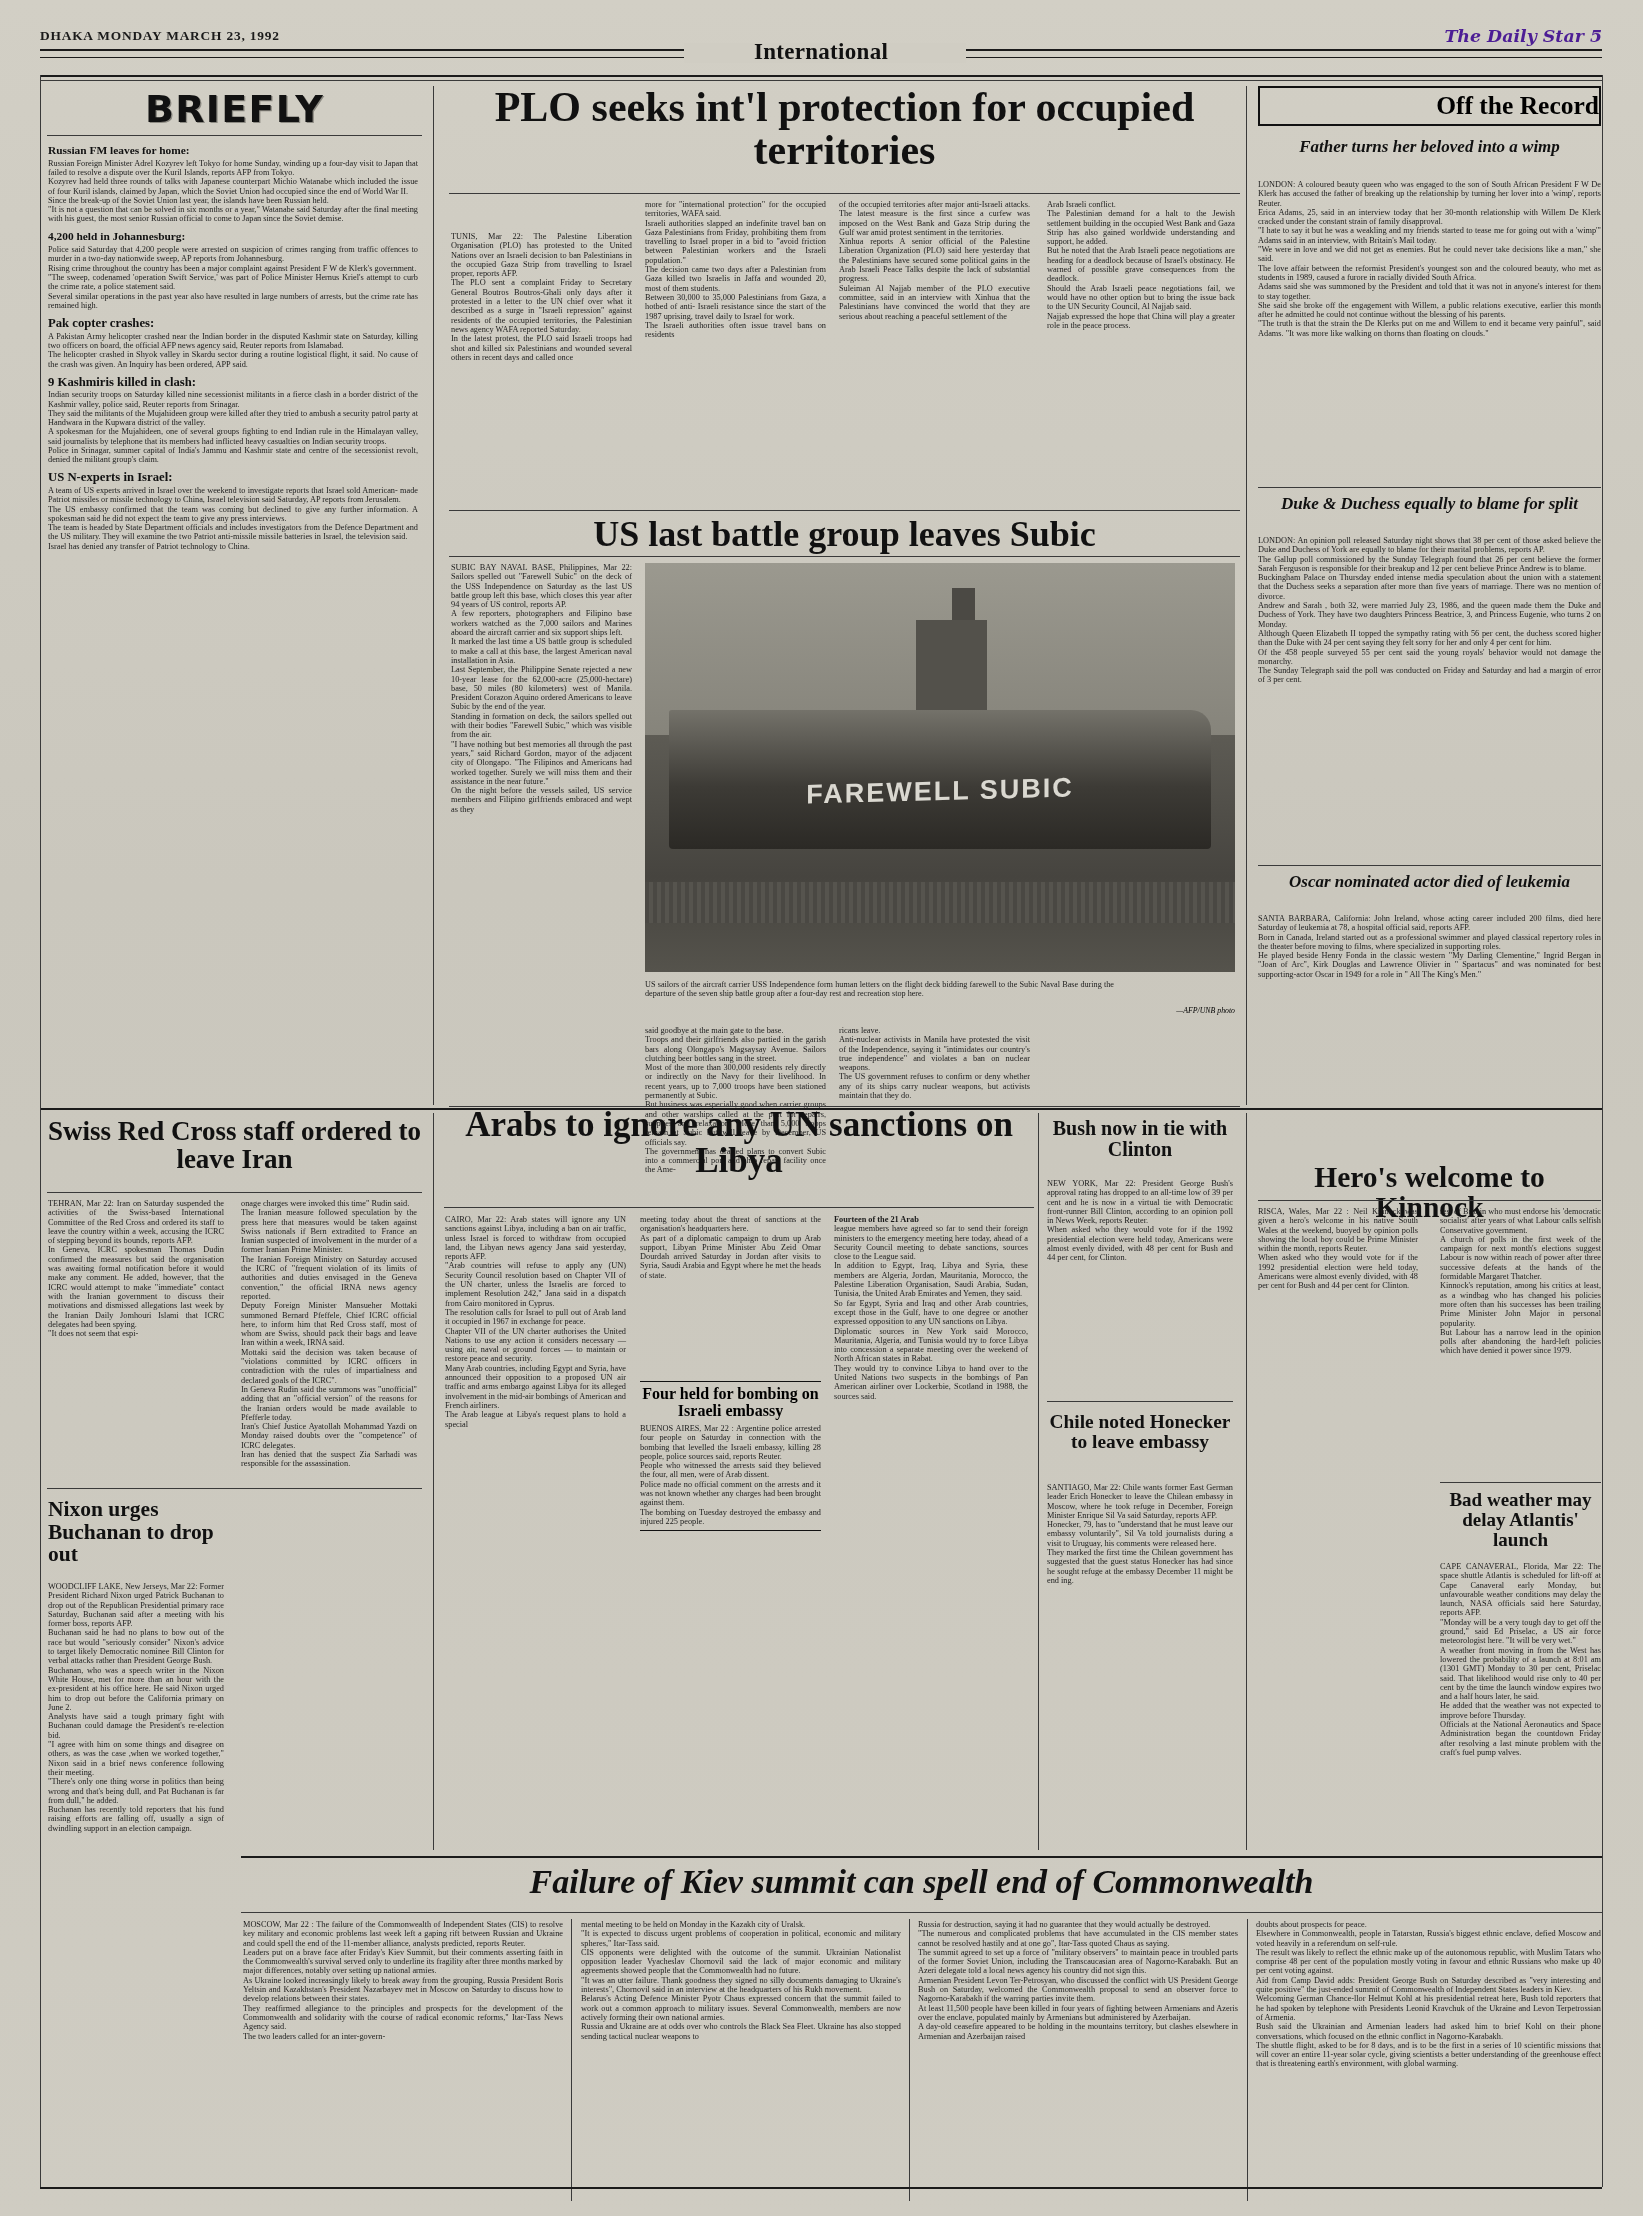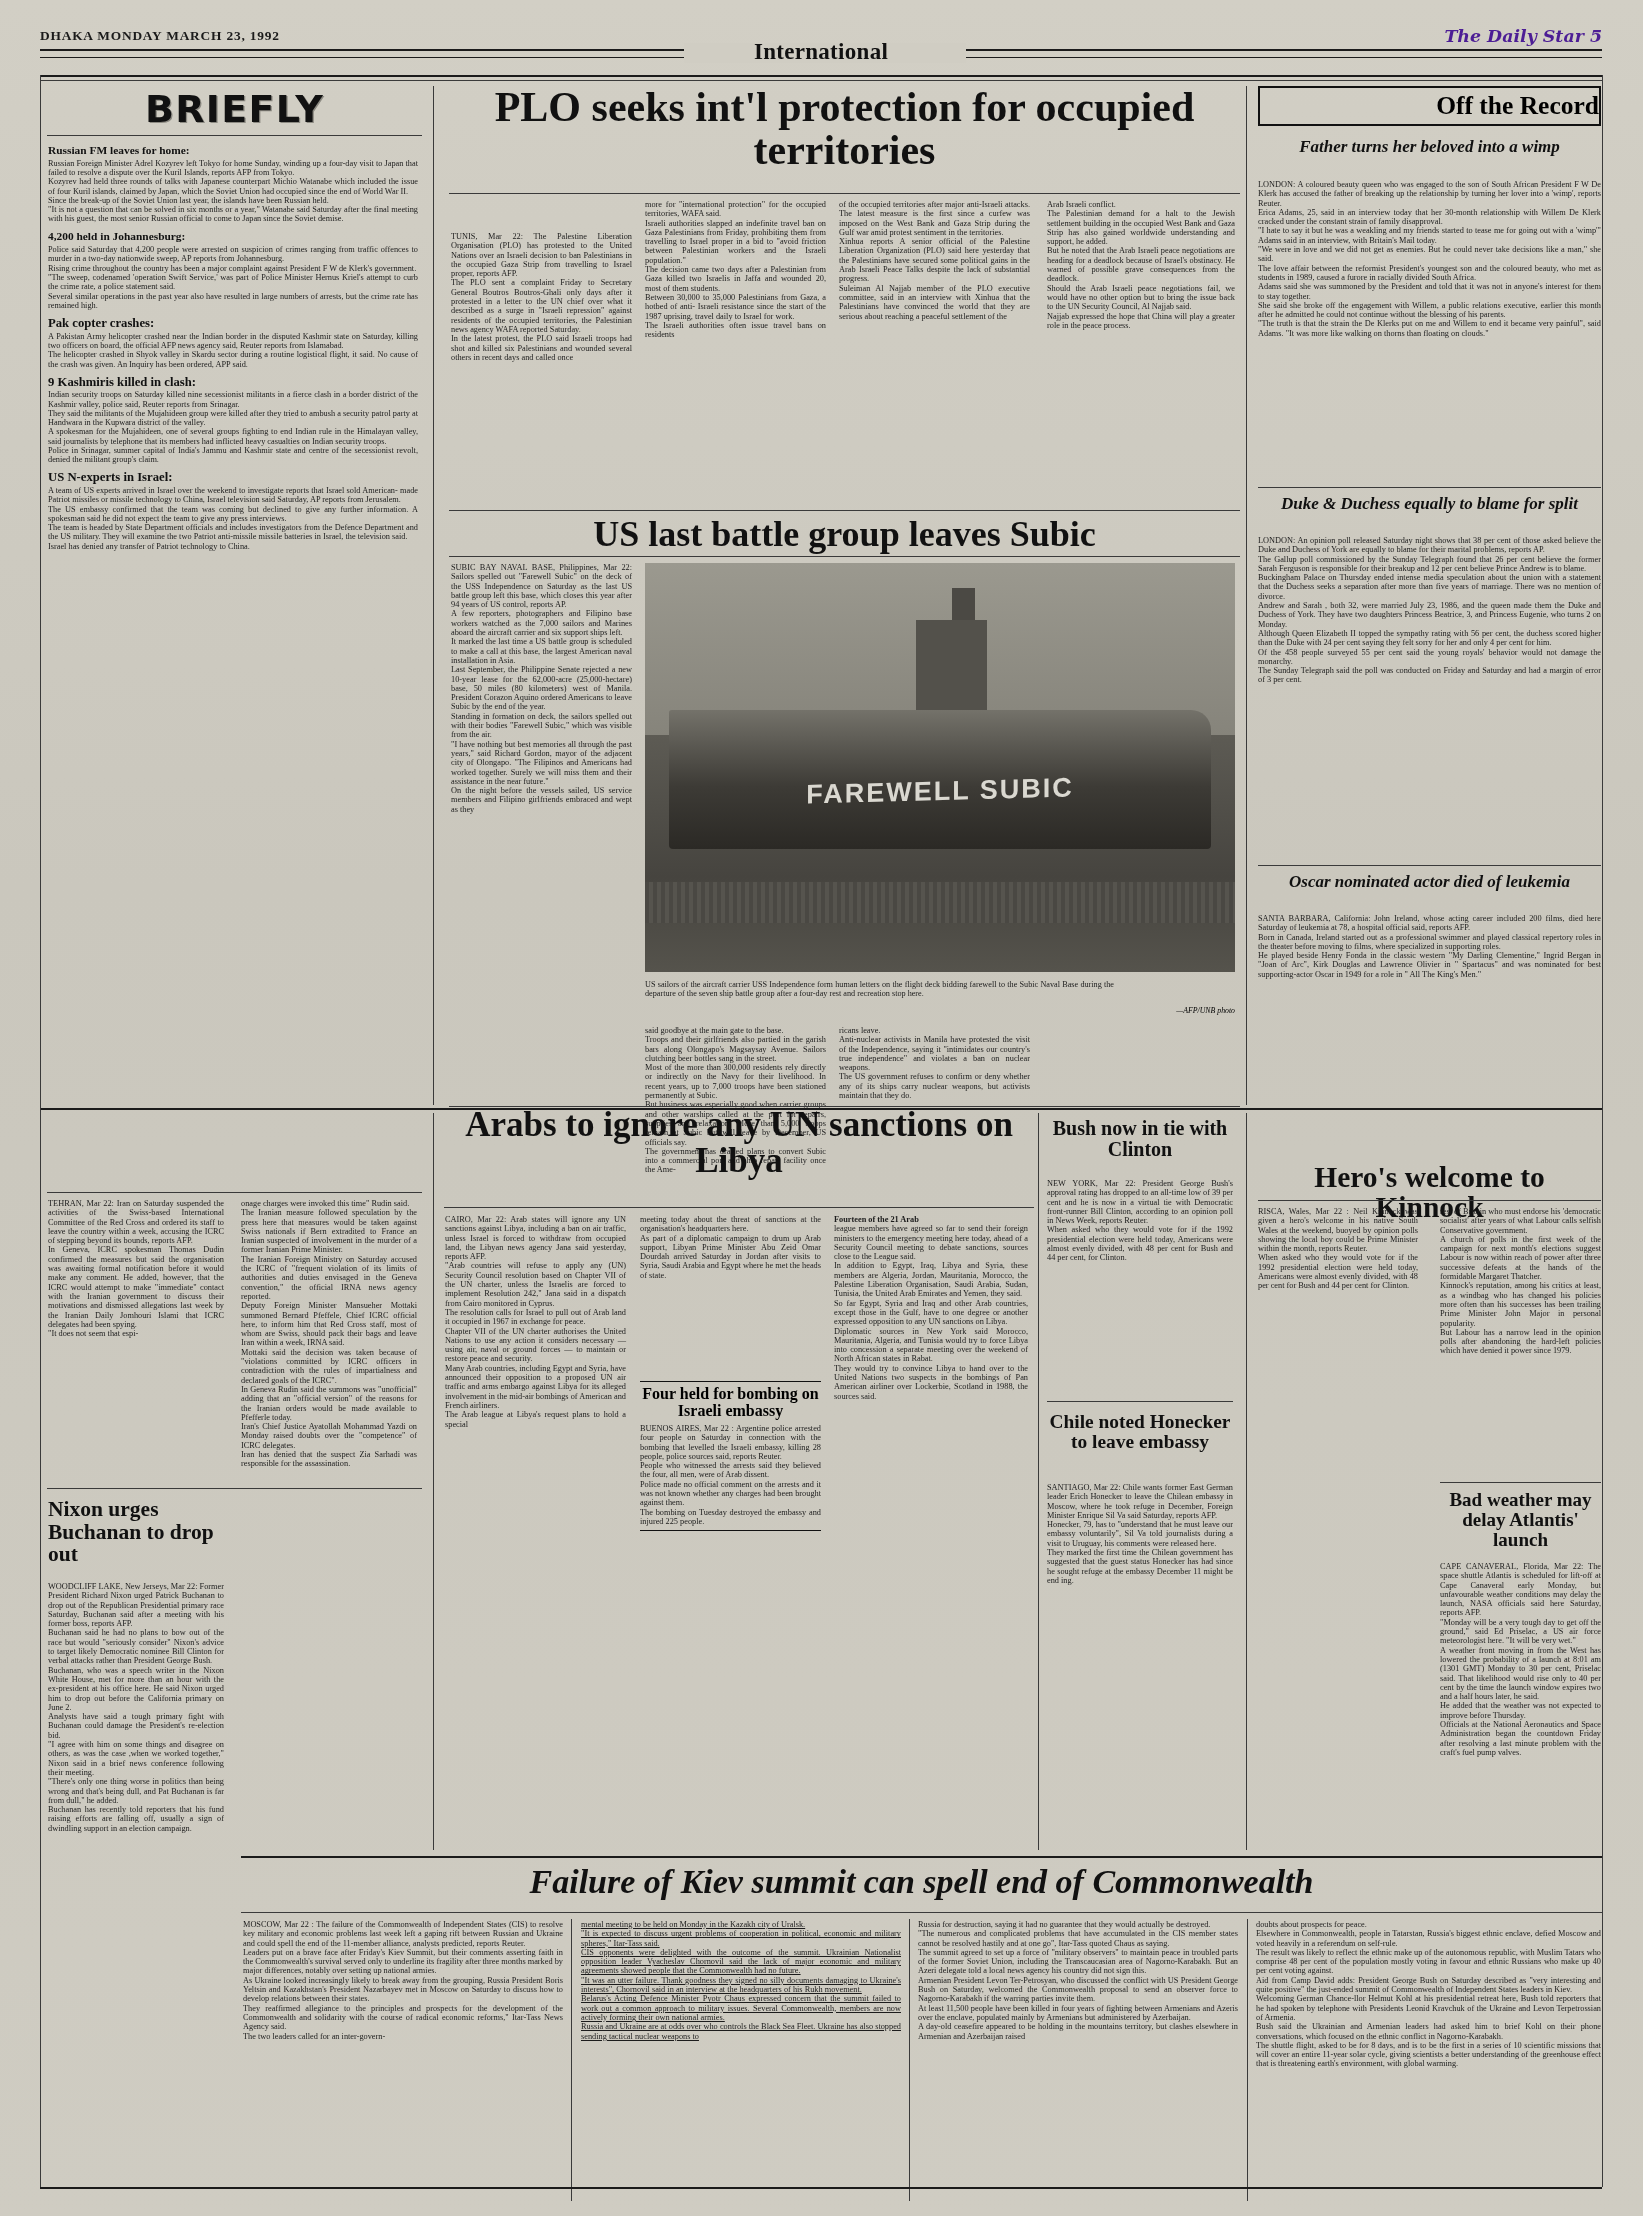--- a/index.html
+++ b/index.html
@@ -252,20 +252,21 @@
 
   <div class="box" style="left:1258px;top:873px;width:343px;">
     <div class="italhead" style="font-size:17px;">Oscar nominated actor died of leukemia</div>
   </div>
   <div class="box col-text" style="left:1258px;top:914px;width:343px;white-space:pre-line;">SANTA BARBARA, California: John Ireland, whose acting career included 200 films, died here Saturday of leukemia at 78, a hospital official said, reports AFP.
 Born in Canada, Ireland started out as a professional swimmer and played classical repertory roles in the theater before moving to films, where specialized in supporting roles.
 He played beside Henry Fonda in the classic western "My Darling Clementine," Ingrid Bergan in "Joan of Arc", Kirk Douglas and Lawrence Olivier in " Spartacus" and was nominated for best supporting-actor Oscar in 1949 for a role in " All The King's Men."</div>
 
   <div class="thickrule-h" style="left:40px;top:1108px;width:1562px;"></div>
 
+  <h1 class="head box" style="left:47px;top:1118px;width:375px;font-size:27px;text-align:center;">Swiss Red Cross staff ordered to leave  Iran</h1>
   <div class="rule-h" style="left:47px;top:1192px;width:375px;"></div>
   <div class="box col-text" style="left:48px;top:1199px;width:176px;white-space:pre-line;">TEHRAN, Mar 22: Iran on Saturday suspended the activities of the Swiss-based International Committee of the Red Cross and ordered its staff to leave the country within a week, accusing the ICRC of stepping beyond its bounds, reports AFP.
 In Geneva, ICRC spokesman Thomas Dudin confirmed the measures but said the organisation was awaiting formal notification before it would make any comment. He added, however, that the ICRC would attempt to make "immediate" contact with the Iranian government to discuss their motivations and dismissed allegations last week by the Iranian Daily Jomhouri Islami that ICRC delegates had been spying.
 "It does not seem that espi-</div>
   <div class="box col-text" style="left:241px;top:1199px;width:176px;white-space:pre-line;">onage charges were invoked this time" Rudin said.
 The Iranian measure followed speculation by the press here that measures would be taken against Swiss nationals if Bern extradited to France an Iranian suspected of involvement in the murder of a former Iranian Prime Minister.
 The Iranian Foreign Ministry on Saturday accused the ICRC of "frequent violation of its limits of authorities and duties envisaged in the Geneva convention," the official IRNA news agency reported.
 Deputy Foreign Minister Mansueher Mottaki summoned Bernard Pfeffele, Chief ICRC official here, to inform him that Red Cross staff, most of whom are Swiss, should pack their bags and leave Iran within a week, IRNA said.
 Mottaki said the decision was taken because of "violations committed by ICRC officers in contradiction with the rules of impartialness and declared goals of the ICRC".
 In Geneva Rudin said the summons was "unofficial" adding that an "official version" of the reasons for the Iranian orders would be made available to Pfefferle today.
@@ -346,21 +347,21 @@
 
   <div class="thickrule-h" style="left:241px;top:1856px;width:1361px;"></div>
   <h1 class="head box" style="left:241px;top:1865px;width:1361px;font-size:34px;font-style:italic;">Failure of Kiev summit can spell end of Commonwealth</h1>
   <div class="rule-h" style="left:241px;top:1912px;width:1361px;"></div>
 
   <div class="box col-text" style="left:243px;top:1920px;width:320px;white-space:pre-line;">MOSCOW, Mar 22 : The failure of the Commonwealth of Independent States (CIS) to resolve key military and economic problems last week left a gaping rift between Russian and Ukraine and could spell the end of the 11-member alliance, analysts predicted, reports Reuter.
 Leaders put on a brave face after Friday's Kiev Summit, but their comments asserting faith in the Commonwealth's survival served only to underline its fragility after three months marked by major differences, notably over setting up national armies.
 As Ukraine looked increasingly likely to break away from the grouping, Russia President Boris Yeltsin and Kazakhstan's President Nazarbayev met in Moscow on Saturday to discuss how to develop relations between their states.
 They reaffirmed allegiance to the principles and prospects for the development of the Commonwealth and solidarity with the course of radical economic reforms," Itar-Tass News Agency said.
 The two leaders called for an inter-govern-</div>
-  <div class="box col-text" style="left:581px;top:1920px;width:320px;white-space:pre-line;text-decoration:underline;">mental meeting to be held on Monday in the Kazakh city of Uralsk.
+  <div class="box col-text" style="left:581px;top:1920px;width:320px;white-space:pre-line;">mental meeting to be held on Monday in the Kazakh city of Uralsk.
 "It is expected to discuss urgent problems of cooperation in political, economic and military spheres," Itar-Tass said.
 CIS opponents were delighted with the outcome of the summit. Ukrainian Nationalist opposition leader Vyacheslav Chornovil said the lack of major economic and military agreements showed people that the Commonwealth had no future.
 "It was an utter failure. Thank goodness they signed no silly documents damaging to Ukraine's interests", Chornovil said in an interview at the headquarters of his Rukh movement.
 Belarus's Acting Defence Minister Pyotr Chaus expressed concern that the summit failed to work out a common approach to military issues. Several Commonwealth, members are now actively forming their own national armies.
 Russia and Ukraine are at odds over who controls the Black Sea Fleet. Ukraine has also stopped sending tactical nuclear weapons to</div>
   <div class="box col-text" style="left:918px;top:1920px;width:320px;white-space:pre-line;">Russia for destruction, saying it had no guarantee that they would actually be destroyed.
 "The numerous and complicated problems that have accumulated in the CIS member states cannot be resolved hastily and at one go", Itar-Tass quoted Chaus as saying.
 The summit agreed to set up a force of "military observers" to maintain peace in troubled parts of the former Soviet Union, including the Transcaucasian area of Nagorno-Karabakh. But an Azeri delegate told a local news agency his country did not sign this.
 Armenian President Levon Ter-Petrosyan, who discussed the conflict with US President George Bush on Saturday, welcomed the Commonwealth proposal to send an observer force to Nagorno-Karabakh if the warring parties invite them.
 At least 11,500 people have been killed in four years of fighting between Armenians and Azeris over the enclave, populated mainly by Armenians but administered by Azerbaijan.

